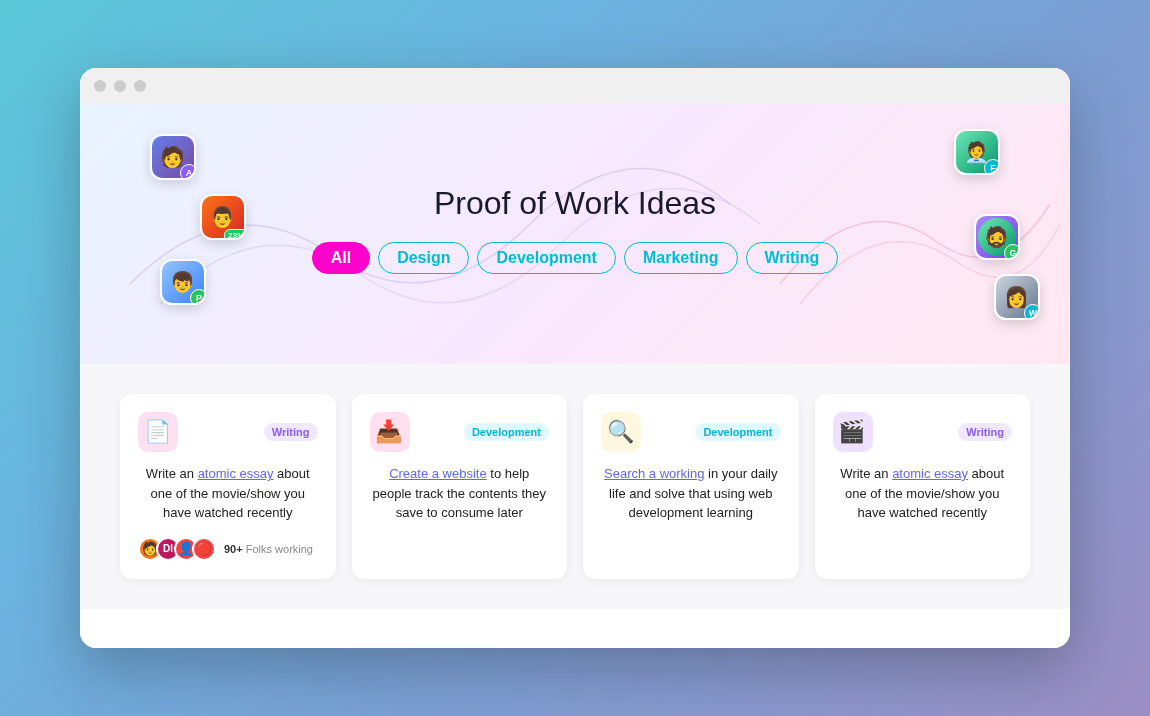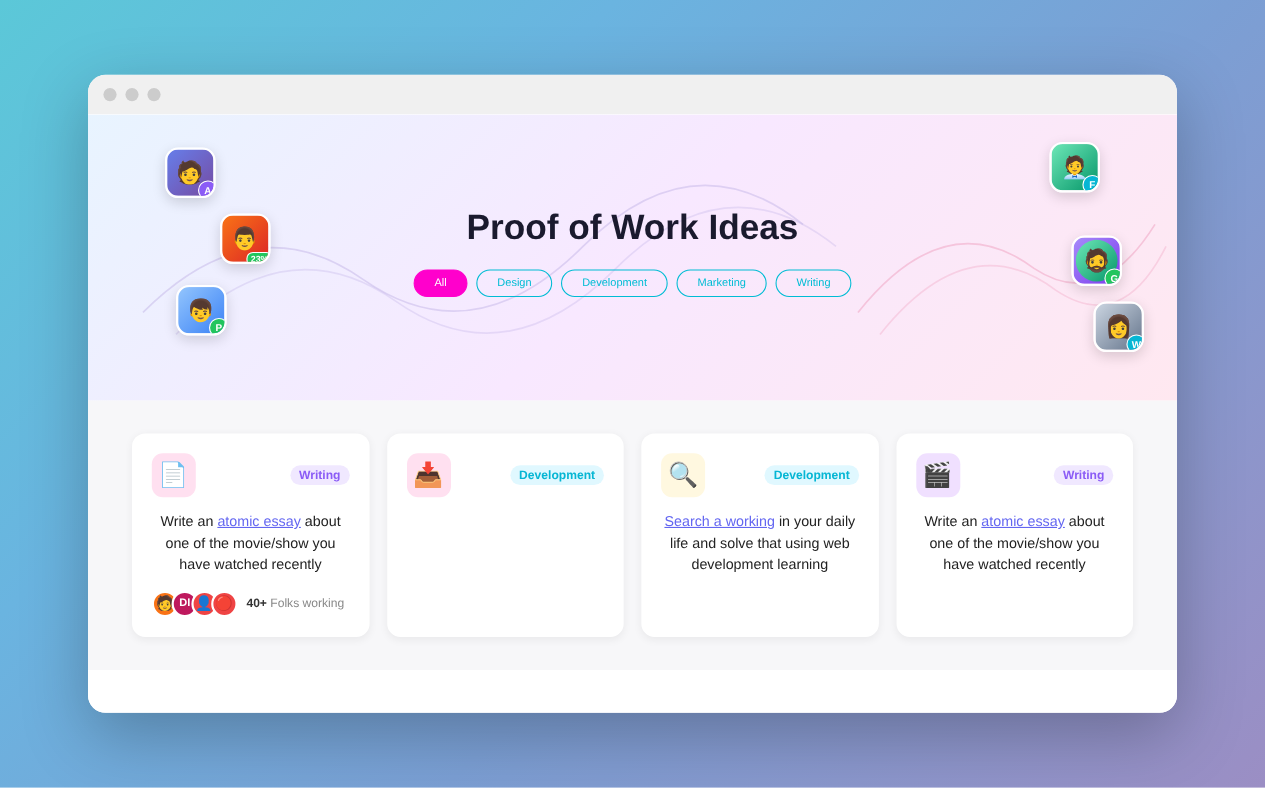--- a/index.html
+++ b/index.html
@@ -54,43 +54,43 @@
       overflow: hidden;
       min-height: 260px;
       display: flex;
       flex-direction: column;
       align-items: center;
       justify-content: center;
     }
 
     .hero-title {
       font-size: 32px;
-      font-weight: 700;
+      font-weight: 400;
       color: #1a1a2e;
       text-align: right;
       margin-bottom: 20px;
       position: relative;
       z-index: 2;
     }
 
     .filter-tabs {
       display: flex;
       gap: 8px;
       position: relative;
       z-index: 2;
     }
 
     .filter-tab {
       padding: 6px 18px;
       border-radius: 20px;
       border: 1.5px solid #ccc;
       background: transparent;
       color: #555;
-      font-size: 10px;
-      font-weight: 400;
+      font-size: 16px;
+      font-weight: 700;
       cursor: pointer;
     }
 
     .filter-tab.active {
       background: #ff00cc;
       border-color: #ff00cc;
       color: #fff;
     }
 
     .filter-tab.teal {
@@ -369,29 +369,32 @@
           <p class="card-title">
             Write an <a href="#">atomic essay</a> about one of the movie/show you have watched recently
           </p>
           <div class="card-footer">
             <div class="avatar-stack">
               <div class="avatar-stack-item" style="background:#f97316;">🧑</div>
               <div class="avatar-stack-item dark">DI</div>
               <div class="avatar-stack-item" style="background:#ef4444;">👤</div>
               <div class="avatar-stack-item" style="background:#ef4444; font-size:13px;">🔴</div>
             </div>
-            <span class="folks-text"><strong>40+</strong> Folks working</span>
+            <span class="folks-text"><strong>90+</strong> Folks working</span>
           </div>
         </div>
 
         <div class="card">
           <div class="card-header">
             <div class="card-icon pink">📥</div>
             <span class="card-badge development">Development</span>
           </div>
+          <p class="card-title">
+            <a href="#">Create a website</a> to help people track the contents they save to consume later
+          </p>
         </div>
 
         <div class="card">
           <div class="card-header">
             <div class="card-icon yellow">🔍</div>
             <span class="card-badge development">Development</span>
           </div>
           <p class="card-title">
             <a href="#">Search a working</a> in your daily life and solve that using web development learning
           </p>

